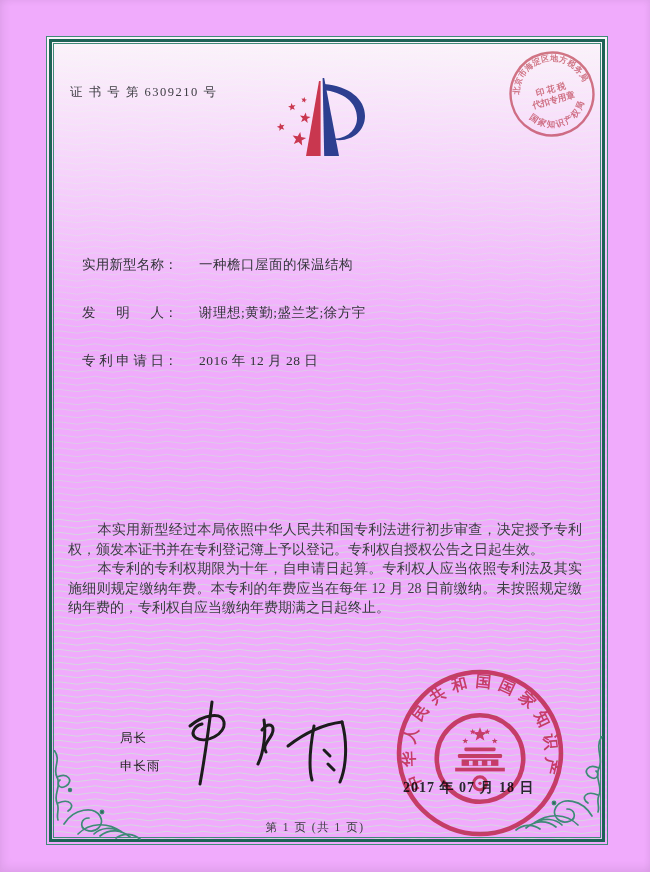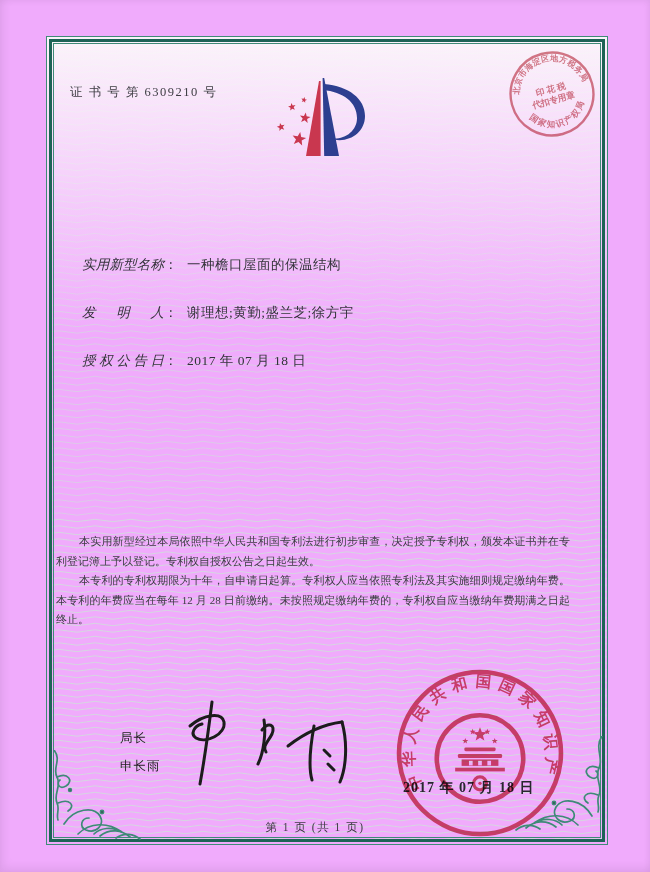--- a/index.html
+++ b/index.html
@@ -25,25 +25,25 @@
   .flourish-left{left:50px;top:750px;}
   .flourish-right{left:506px;top:736px;transform:scaleX(-1);}
   .cert-no{position:absolute;left:70px;top:84px;z-index:3;font-size:12.5px;letter-spacing:1.5px;color:#3c3c42;}
   .logo{position:absolute;left:268px;top:76px;z-index:3;}
   .logo .red{fill:var(--logo-red,#c9374f);}
   .logo .blue{fill:var(--logo-blue,#2d3f90);}
   .title{position:absolute;top:168px;left:0;right:16px;z-index:3;text-align:center;
     font-size:29px;font-weight:700;letter-spacing:9px;text-indent:9px;color:#171717;}
   .fields{position:absolute;left:82px;top:256px;width:500px;z-index:3;font-size:13.5px;color:#33333a;}
   .frow{height:20px;margin-bottom:28px;white-space:nowrap;}
-  .flabel{display:inline-block;width:82px;text-align:justify;text-align-last:justify;vertical-align:top;font-style:italic;}
+  .flabel{display:inline-block;width:82px;text-align:justify;text-align-last:justify;vertical-align:top;}
   .fcolon{display:inline-block;}
-  .fvalue{display:inline-block;margin-left:6px;letter-spacing:.5px;}
-  .paras{position:absolute;left:56px;top:520px;width:514px;z-index:3;
-    font-size:11px;line-height:19.5px;text-align:justify;color:#3b3b42;margin-top:12px;}
+  .fvalue{display:inline-block;margin-left:18px;letter-spacing:.5px;}
+  .paras{position:absolute;left:68px;top:520px;width:514px;z-index:3;
+    font-size:14px;line-height:19.5px;text-align:justify;color:#3b3b42;}
   .paras p{margin:0;text-indent:2.1em;}
   .signer{position:absolute;left:88px;top:724px;z-index:3;
     font-family:"Liberation Sans","DejaVu Sans",sans-serif;font-size:12.5px;color:#222;
     letter-spacing:1px;line-height:28px;margin-left:32px;}
   .signature{position:absolute;left:170px;top:696px;z-index:3;}
   .signature path{stroke:#1c1c1c;stroke-width:3;fill:none;stroke-linecap:round;stroke-linejoin:round;}
   .seal{position:absolute;left:388px;top:661px;z-index:5;mix-blend-mode:multiply;opacity:.93;}
   .seal-g{fill:var(--seal-red,#d24a5f);}
   .seal-g .stroke-only{fill:none;stroke:var(--seal-red,#d24a5f);}
   .seal-date{position:absolute;left:403px;top:779px;z-index:4;font-size:14px;font-weight:700;
@@ -249,22 +249,22 @@
   <div class="fields">
     <div class="frow">
       <span class="flabel">实用新型名称</span><span class="fcolon">：</span>
       <span class="fvalue">一种檐口屋面的保温结构</span>
     </div>
     <div class="frow">
       <span class="flabel">发明人</span><span class="fcolon">：</span>
       <span class="fvalue">谢理想;黄勤;盛兰芝;徐方宇</span>
     </div>
     <div class="frow">
-      <span class="flabel">授权公告日</span><span class="fcolon">：</span>
-      <span class="fvalue">2017 年 07 月 18 日</span>
+      <span class="flabel">专利申请日</span><span class="fcolon">：</span>
+      <span class="fvalue">2016 年 12 月 28 日</span>
     </div>
   </div>
 
   <div class="paras">
     <p>本实用新型经过本局依照中华人民共和国专利法进行初步审查，决定授予专利权，颁发本证书并在专利登记簿上予以登记。专利权自授权公告之日起生效。</p>
     <p>本专利的专利权期限为十年，自申请日起算。专利权人应当依照专利法及其实施细则规定缴纳年费。本专利的年费应当在每年 12 月 28 日前缴纳。未按照规定缴纳年费的，专利权自应当缴纳年费期满之日起终止。</p>
   </div>
 
   <div class="signer">
     <div>局长</div>

